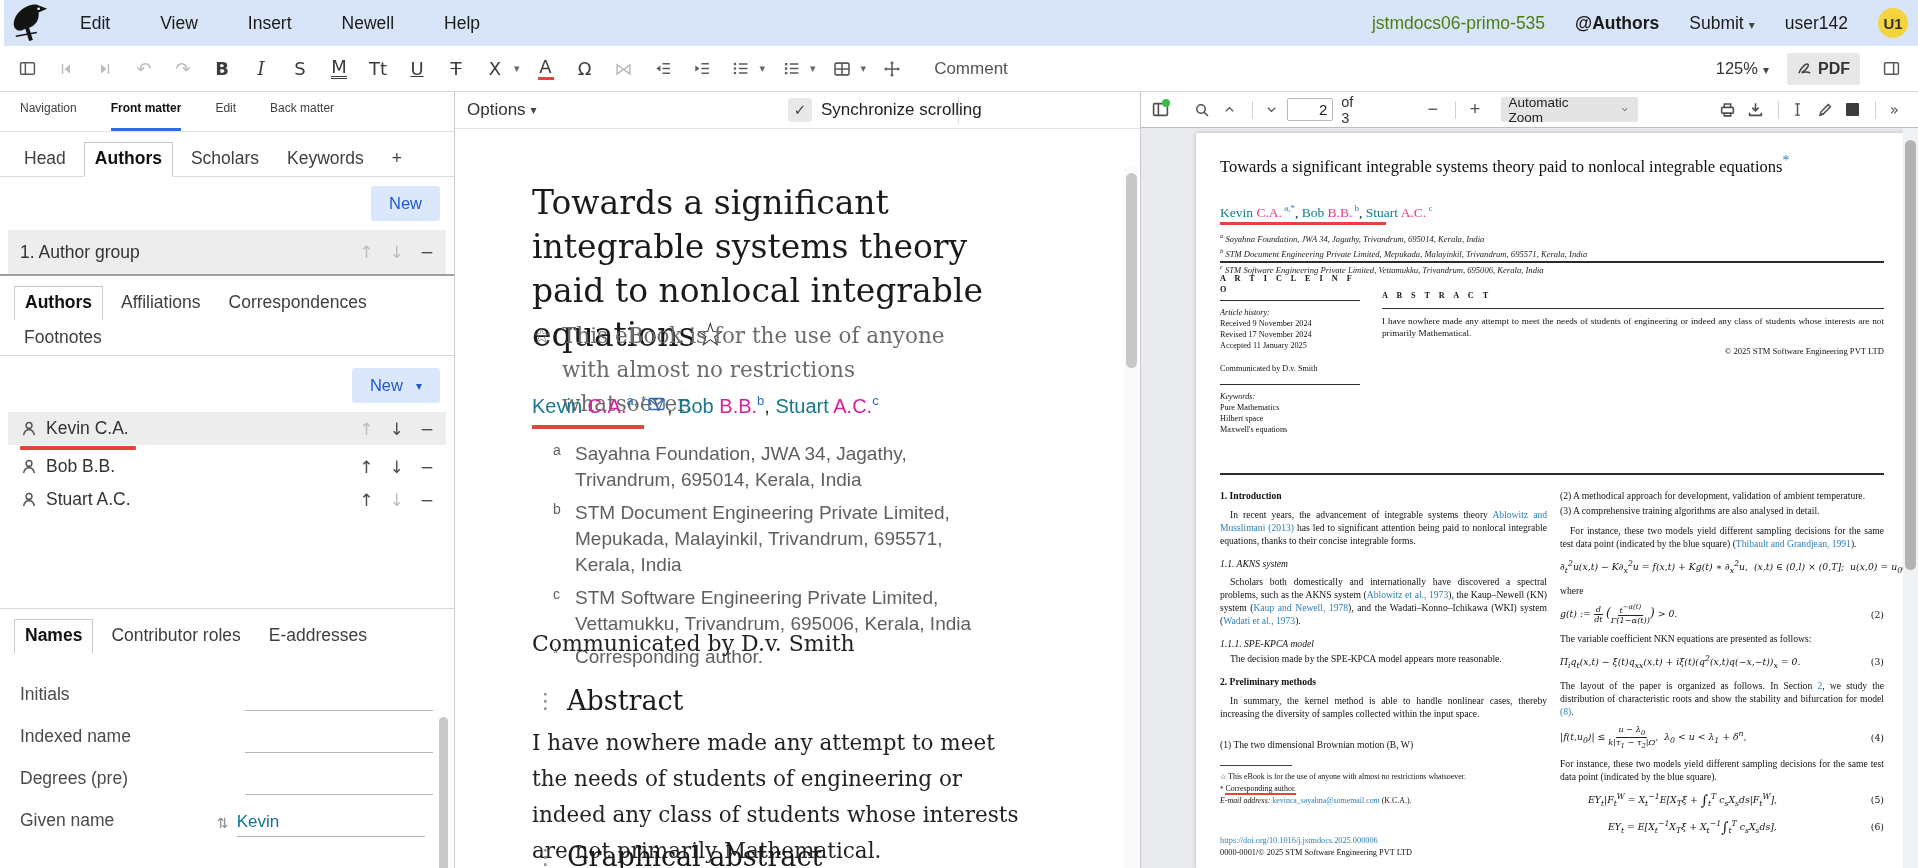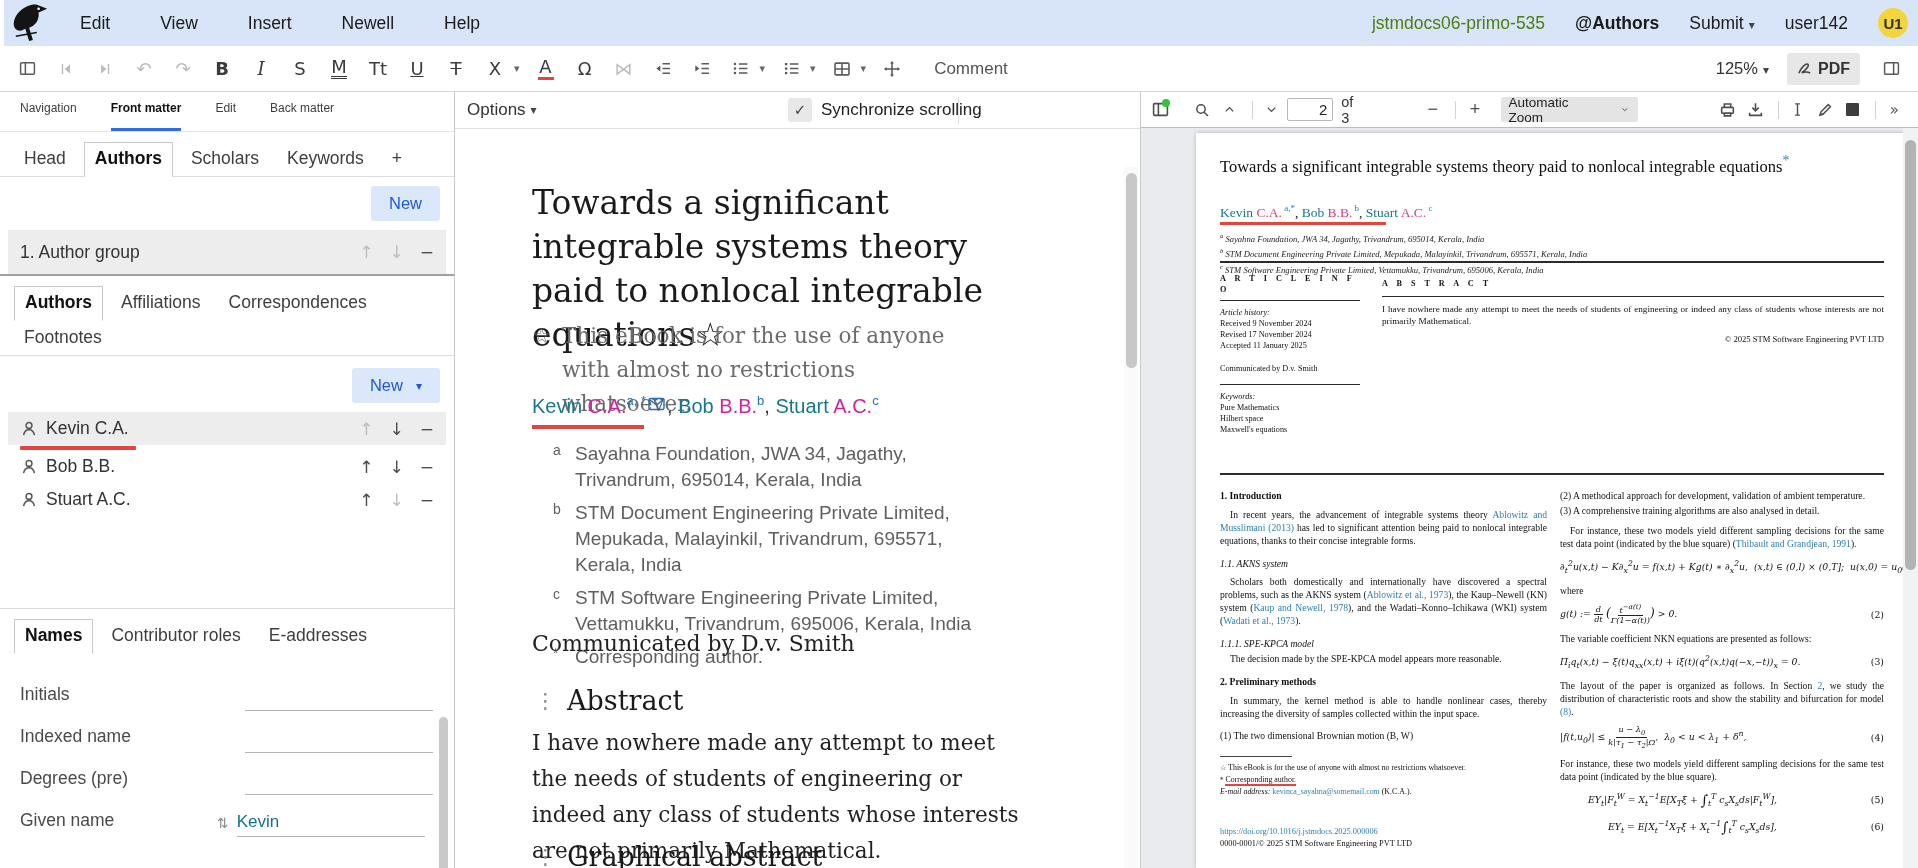--- a/index.html
+++ b/index.html
@@ -121,21 +121,21 @@
   .ptitle { position:absolute; left:24px; top:16px; width:640px; font-size:16.5px; line-height:23px; color:#0d0d0d; }
   .ptitle .bstar { color:#2e7fb2; }
   .pauthors { position:absolute; left:24px; top:70px; font-size:13.5px; }
   .pauthors .gn { color:#16788a; } .pauthors .sn { color:#e23a7d; }
   .pauthors sup { color:#2e7fb2; font-size:9px; }
   .predline { position:absolute; left:24px; top:89px; width:166px; height:3px; background:#e5443d; }
   .paffils { position:absolute; left:24px; top:97px; width:640px; font-size:8.6px; line-height:11.5px; font-style:italic; color:#1c1c1c; list-style:none; }
   .paffils sup { font-size:6.5px; }
   .prule { position:absolute; left:24px; width:664px; height:1.5px; background:#2b2b2b; }
   .infocol { position:absolute; left:24px; top:140px; width:140px; font-size:8.2px; line-height:11px; }
-  .abscol { position:absolute; left:186px; top:145px; width:502px; font-size:9.2px; line-height:12.5px; }
+  .abscol { position:absolute; left:186px; top:157px; width:502px; font-size:9.2px; line-height:12.5px; }
   .colhead { font-size:8.2px; font-weight:700; letter-spacing:3.5px; }
   .thinrule { height:1.2px; background:#2b2b2b; margin:5px 0 6px; }
   .ital { font-style:italic; }
   .abstext { text-align:justify; }
   .copyright { text-align:right; margin-top:5px; font-size:8.6px; }
   .bodycol { position:absolute; top:356px; width:327px; font-size:9.6px; line-height:13px; text-align:justify; }
   .bodycol.c1 { left:24px; } .bodycol.c2 { left:364px; width:324px; }
   .bh { font-weight:700; margin:10px 0 6px; text-align:left; }
   .bhi { font-style:italic; margin:10px 0 5px; text-align:left; }
   .bp { text-indent:10px; margin-bottom:2px; }
@@ -544,21 +544,21 @@
 
       <div class="bodycol c1">
         <div class="bh" style="margin-top:0">1.  Introduction</div>
         <div class="bp"><span>In recent years, the advancement of integrable systems theory </span><a class="cite">Ablowitz and Musslimani (2013)</a><span> has led to significant attention being paid to nonlocal integrable equations, thanks to their concise integrable forms.</span></div>
         <div class="bhi">1.1.  AKNS system</div>
         <div class="bp"><span>Scholars both domestically and internationally have discovered a spectral problems, such as the AKNS system (</span><a class="cite">Ablowitz et al., 1973</a><span>), the Kaup–Newell (KN) system (</span><a class="cite">Kaup and Newell, 1978</a><span>), and the Wadati–Konno–Ichikawa (WKI) system (</span><a class="cite">Wadati et al., 1973</a><span>).</span></div>
         <div class="bhi" style="margin-bottom:2px">1.1.1.  SPE-KPCA model</div>
         <div class="bp">The decision made by the SPE-KPCA model appears more reasonable.</div>
         <div class="bh">2.  Preliminary methods</div>
         <div class="bp">In summary, the kernel method is able to handle nonlinear cases, thereby increasing the diversity of samples collected within the input space.</div>
-        <div class="numitem" style="margin-top:9px">(1)  The two dimensional Brownian motion (B, W)</div>
+        <div class="numitem" style="margin-top:18px">(1)  The two dimensional Brownian motion (B, W)</div>
         <div class="fnblock">
           <div class="fnrule"></div>
           <div><span class="fnstar">☆</span><span> This eBook is for the use of anyone with almost no restrictions whatsoever.</span></div>
           <div><span class="fnstar">*</span> <span class="redul">Corresponding author.</span></div>
           <div><span class="ital">E-mail address: </span><a class="bluelink">kevinca_sayahna@somemail.com</a><span> (K.C.A.).</span></div>
         </div>
         <div class="doiblock">
           <div><a class="bluelink">https://doi.org/10.1016/j.jstmdocs.2025.000006</a></div>
           <div>0000-0001/© 2025 STM Software Engineering PVT LTD</div>
         </div>

